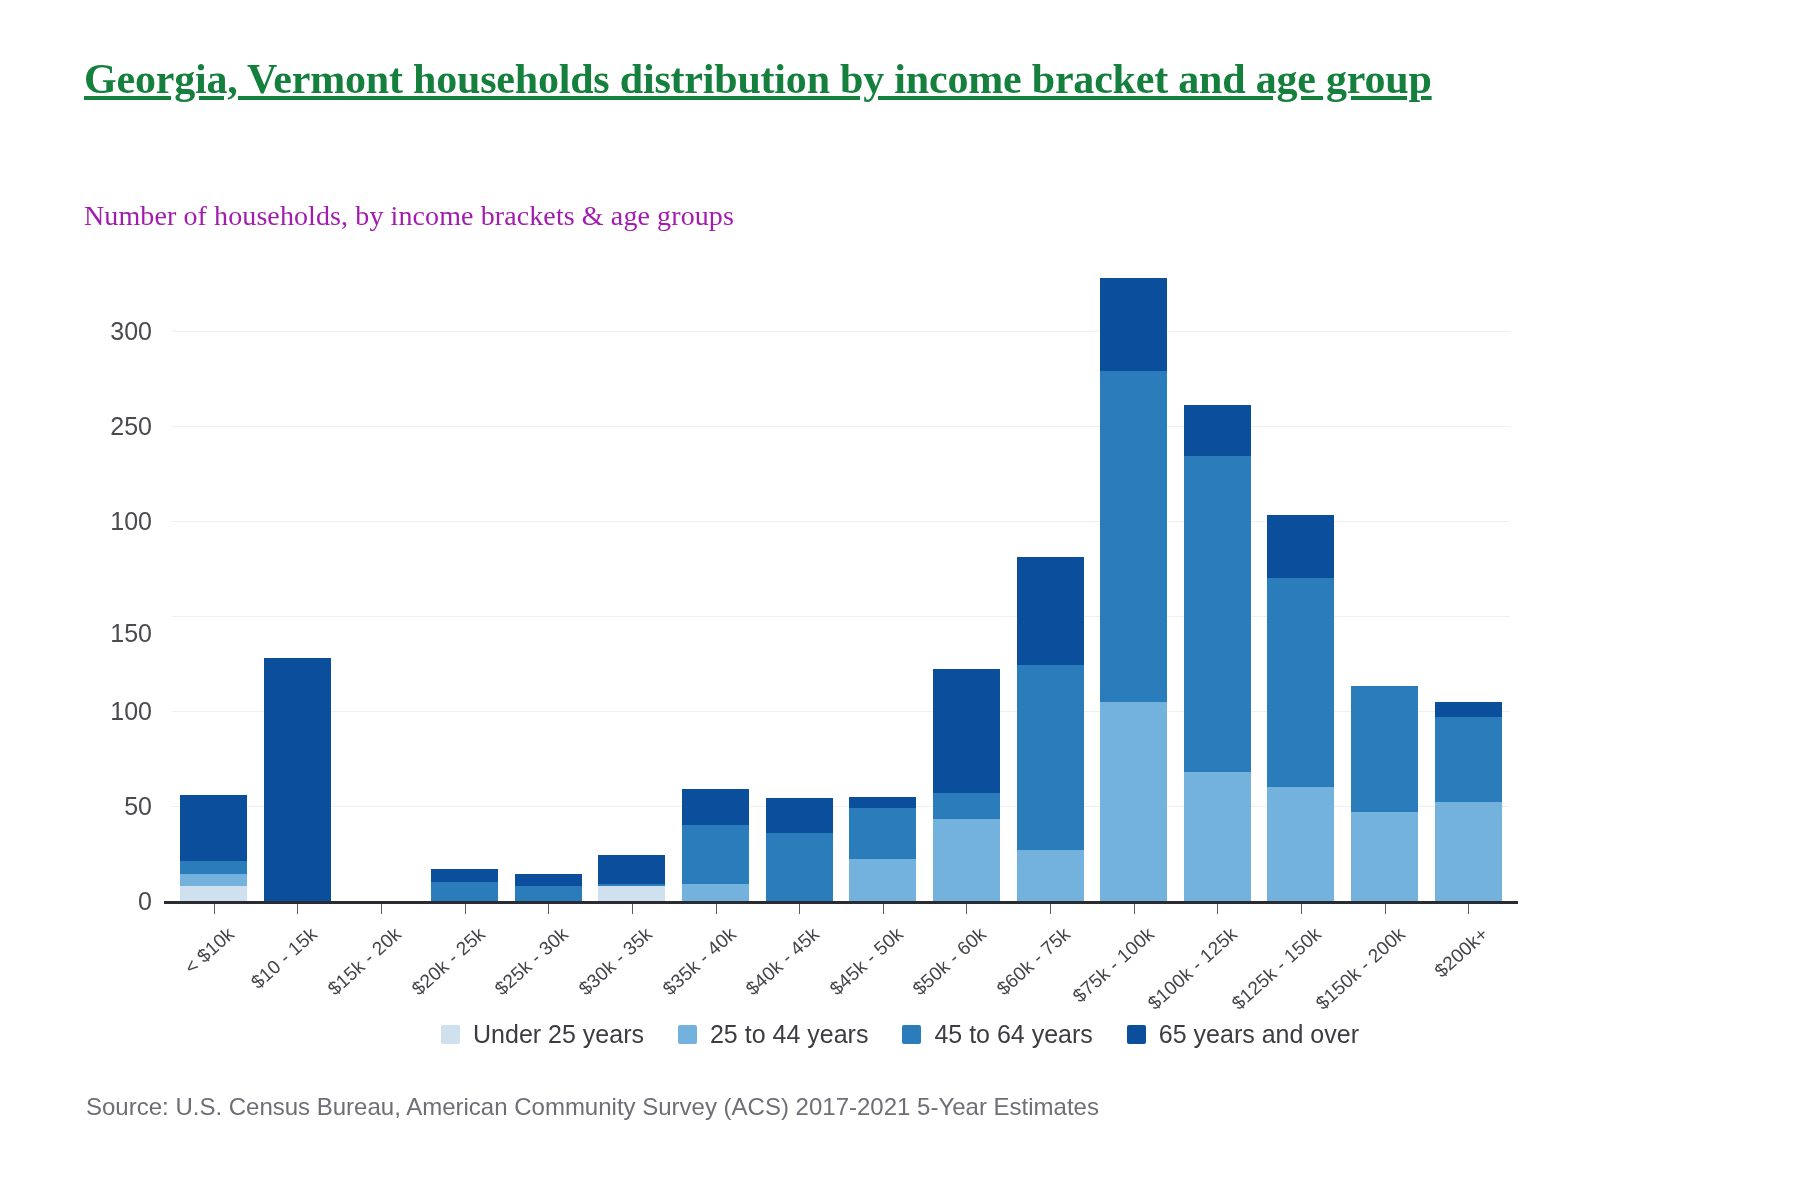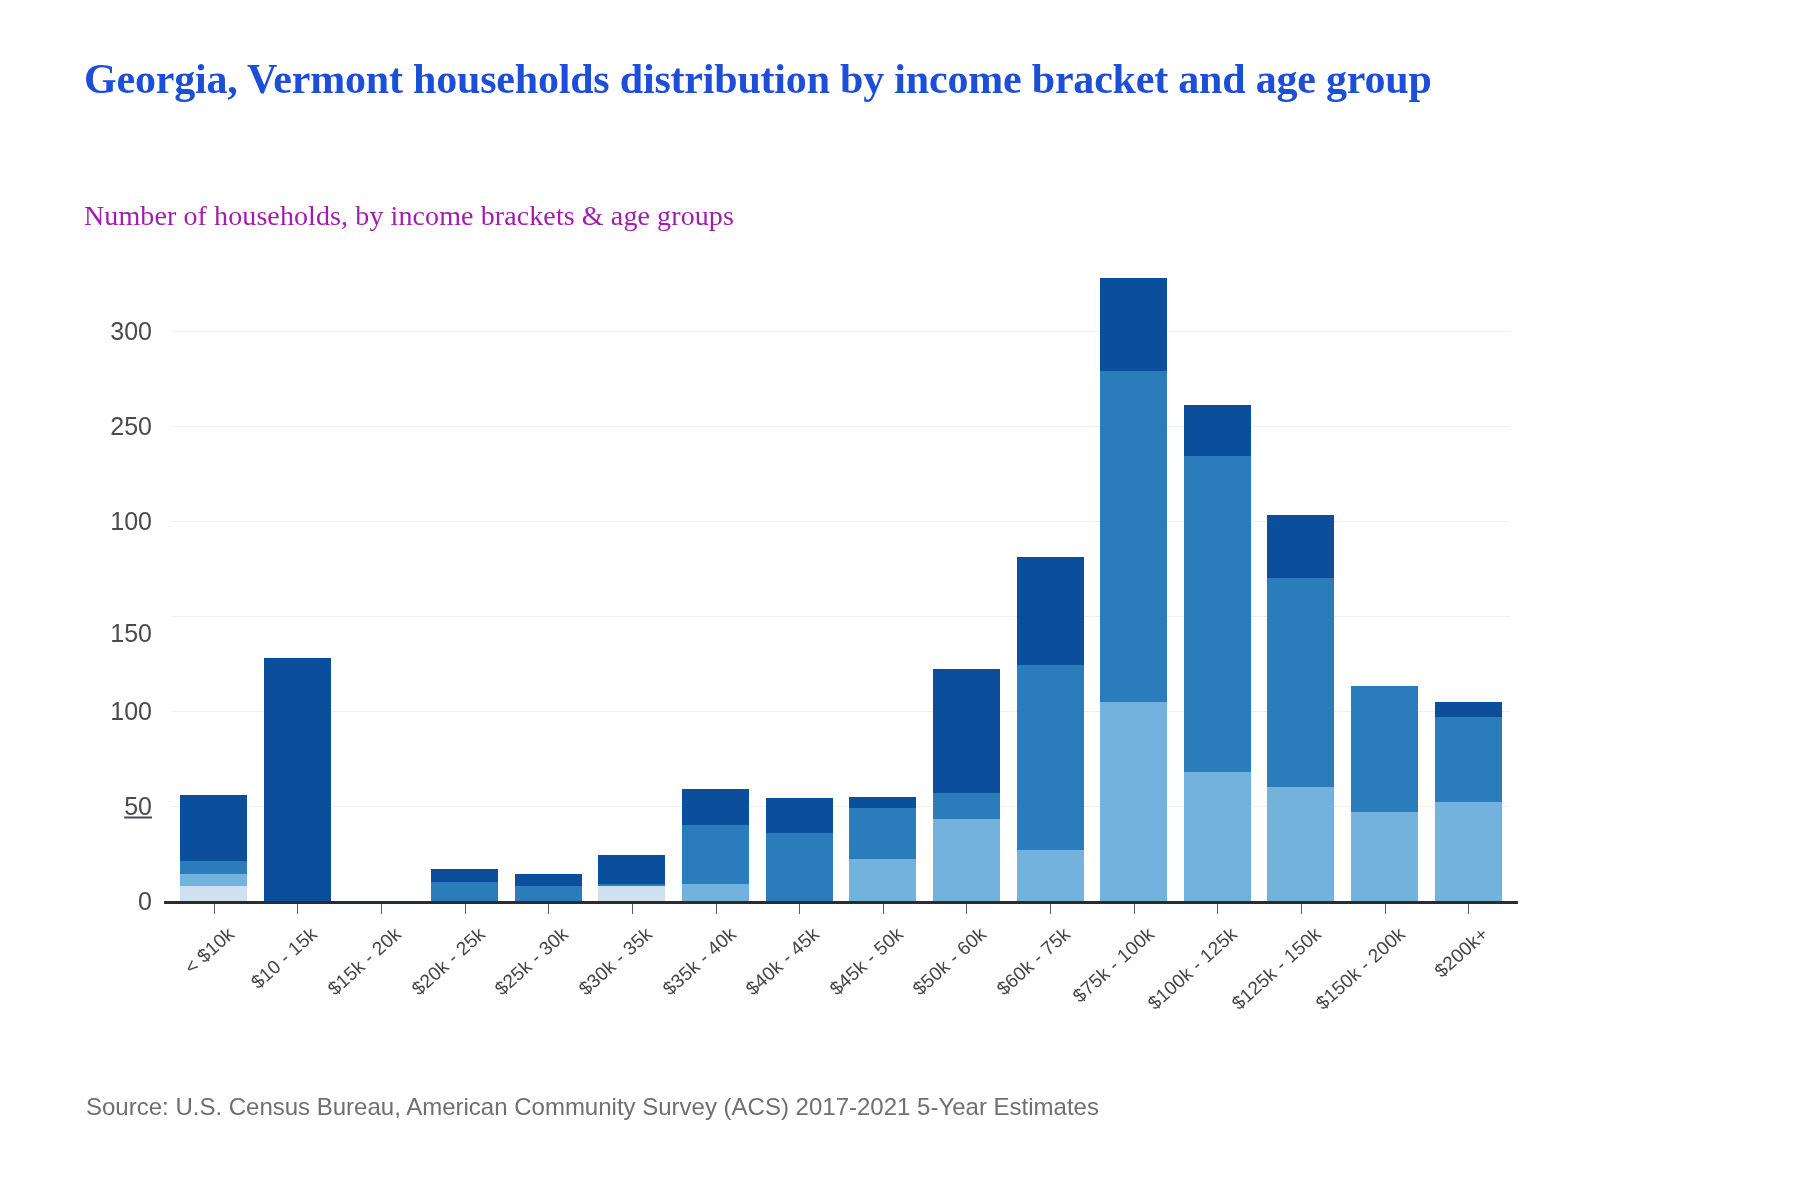--- a/index.html
+++ b/index.html
@@ -18,21 +18,22 @@
   
   #title {
     position: absolute;
     left: 84px; top: 52px;
     width: 1660px;
     font-family: "Liberation Serif", serif;
     font-weight: bold;
     font-size: 42px;
     line-height: 1.33;
     letter-spacing: -0.2px;
-    color: #1d4ed8;
+    color: #15803d;
+    text-decoration: underline;
   }
   #subtitle {
     position: absolute;
     left: 84px; top: 200px;
     font-family: "Liberation Serif", serif;
     font-size: 28px;
     color: #a21caf;
     letter-spacing: 0.1px;
   }
 
@@ -145,21 +146,21 @@
 
 <div id="page">
 
   <div id="title">Georgia, Vermont households distribution by income bracket and age group</div>
   <div id="subtitle">Number of households, by income brackets &amp; age groups</div>
 
   <div id="plot">
     <div id="gridlines">
         <div class="ytick-label" style="top: 646px;">0</div>
         <div class="gridline" style="top: 551px;"></div>
-        <div class="ytick-label" style="top: 551px; text-decoration: underline;">50</div>
+        <div class="ytick-label" style="top: 551px;">50</div>
         <div class="gridline" style="top: 456px;"></div>
         <div class="ytick-label" style="top: 456px;">100</div>
         <div class="gridline" style="top: 361px;"></div>
         <div class="ytick-label" style="top: 378px;">150</div>
         <div class="gridline" style="top: 266px;"></div>
         <div class="ytick-label" style="top: 266px;">100</div>
         <div class="gridline" style="top: 171px;"></div>
         <div class="ytick-label" style="top: 171px;">250</div>
         <div class="gridline" style="top: 76px;"></div>
         <div class="ytick-label" style="top: 76px;">300</div>
@@ -267,16 +268,34 @@
         <div class="xlabel" style="left: 1055.31px;">$100k - 125k</div>
         <div class="xtick" style="left: 1128.94px;"></div>
         <div class="xlabel" style="left: 1138.94px;">$125k - 150k</div>
         <div class="xtick" style="left: 1212.56px;"></div>
         <div class="xlabel" style="left: 1222.56px;">$150k - 200k</div>
         <div class="xtick" style="left: 1296.19px;"></div>
         <div class="xlabel" style="left: 1306.19px;">$200k+</div>
       </div>
   </div>
 
+  <div id="legend">
+      <div class="legend-item">
+        <span class="legend-swatch" style="background: rgb(207, 224, 238);"></span>
+        <span class="legend-label">Under 25 years</span>
+      </div>
+      <div class="legend-item">
+        <span class="legend-swatch" style="background: rgb(116, 178, 222);"></span>
+        <span class="legend-label">25 to 44 years</span>
+      </div>
+      <div class="legend-item">
+        <span class="legend-swatch" style="background: rgb(43, 124, 186);"></span>
+        <span class="legend-label">45 to 64 years</span>
+      </div>
+      <div class="legend-item">
+        <span class="legend-swatch" style="background: rgb(11, 79, 156);"></span>
+        <span class="legend-label">65 years and over</span>
+      </div>
+    </div>
 
   <div id="source">Source: U.S. Census Bureau, American Community Survey (ACS) 2017-2021 5-Year Estimates</div>
 
 </div>
 
 </body></html>

